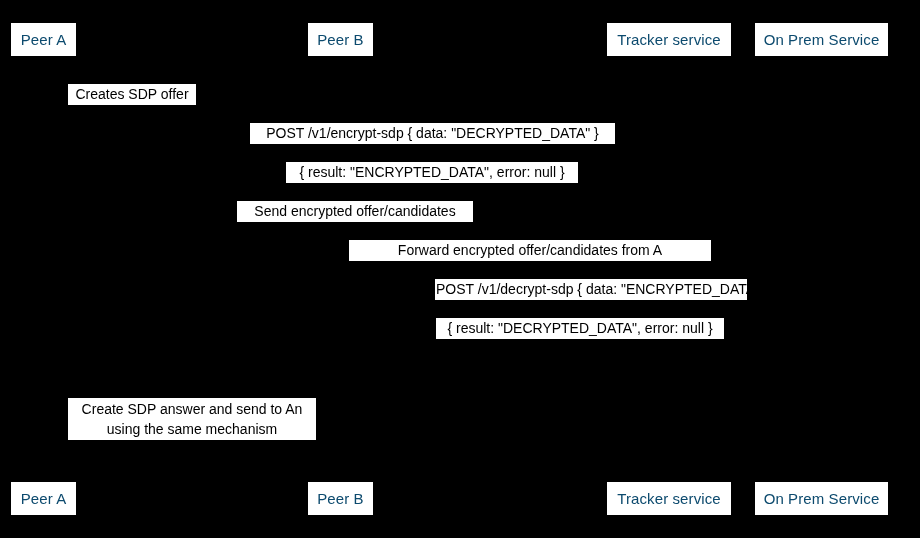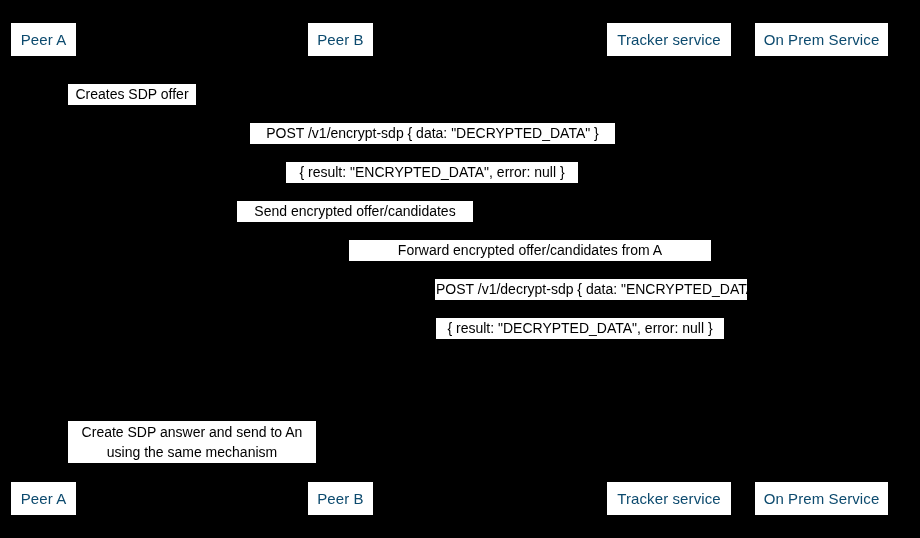--- a/index.html
+++ b/index.html
@@ -119,21 +119,21 @@
 
   <div class="msg-label" style="left:237px; top:201px; width:236px; height:21px;">Send encrypted offer/candidates</div>
 
   <div class="msg-label" style="left:349px; top:240px; width:362px; height:21px;">Forward encrypted offer/candidates from A</div>
 
   <div class="msg-label" style="left:416px; top:279px; width:312px; height:21px;margin-left:19px;">POST /v1/decrypt-sdp { data: "ENCRYPTED_DATA" }</div>
 
   <div class="msg-label" style="left:436px; top:318px; width:288px; height:21px;">{ result: "DECRYPTED_DATA", error: null }</div>
 
 
-  <div class="msg-label two-line" style="left:68px; top:421px; width:248px; height:42px;">
+  <div class="msg-label two-line" style="left:68px; top:398px; width:248px; height:42px;">
     <span style="display: block;">Create SDP answer and send to An</span>
     <span style="display: block; text-align: center;">using the same mechanism</span>
   </div>
 
   <div class="participant" style="left:10px; top:481px; width:67px; height:35px;">
     <span>Peer A</span>
   </div>
 
   <div class="participant" style="left:307px; top:481px; width:67px; height:35px;">
     <span>Peer B</span>

